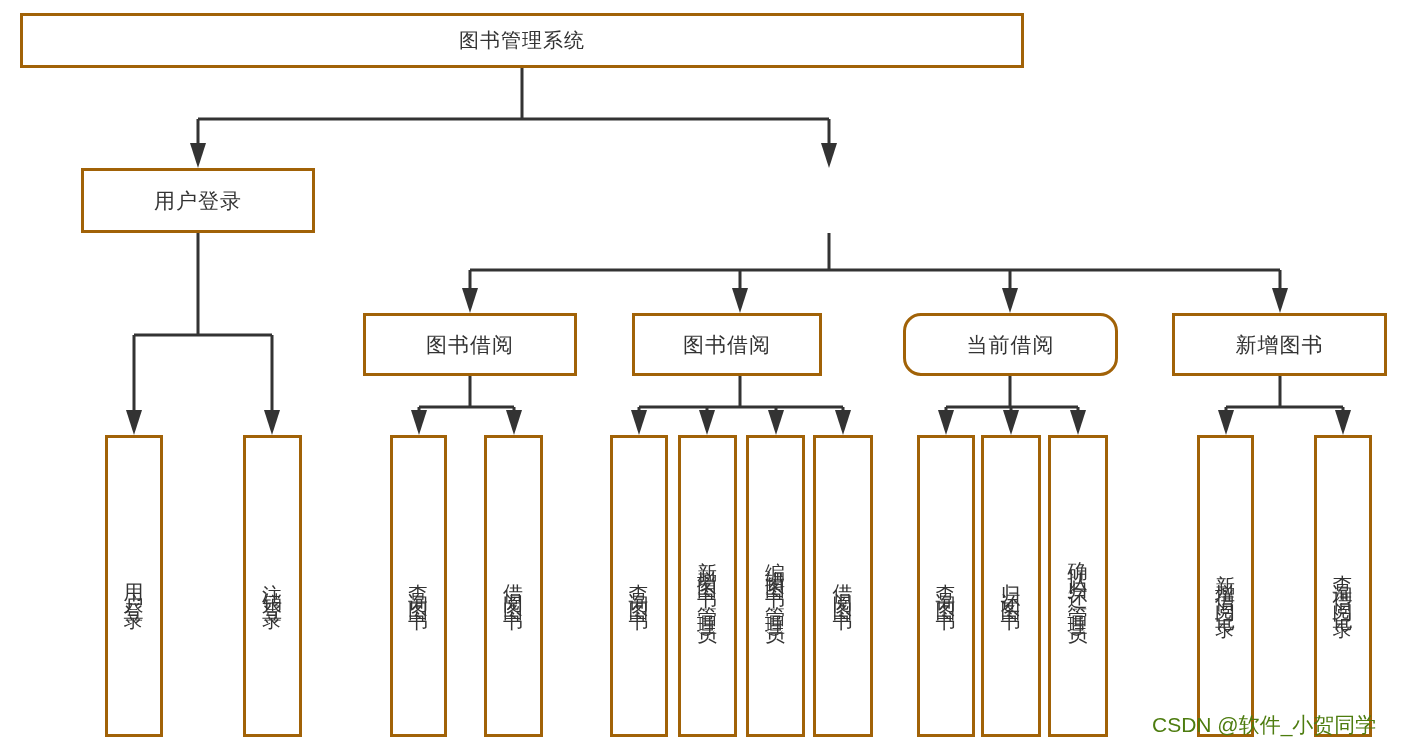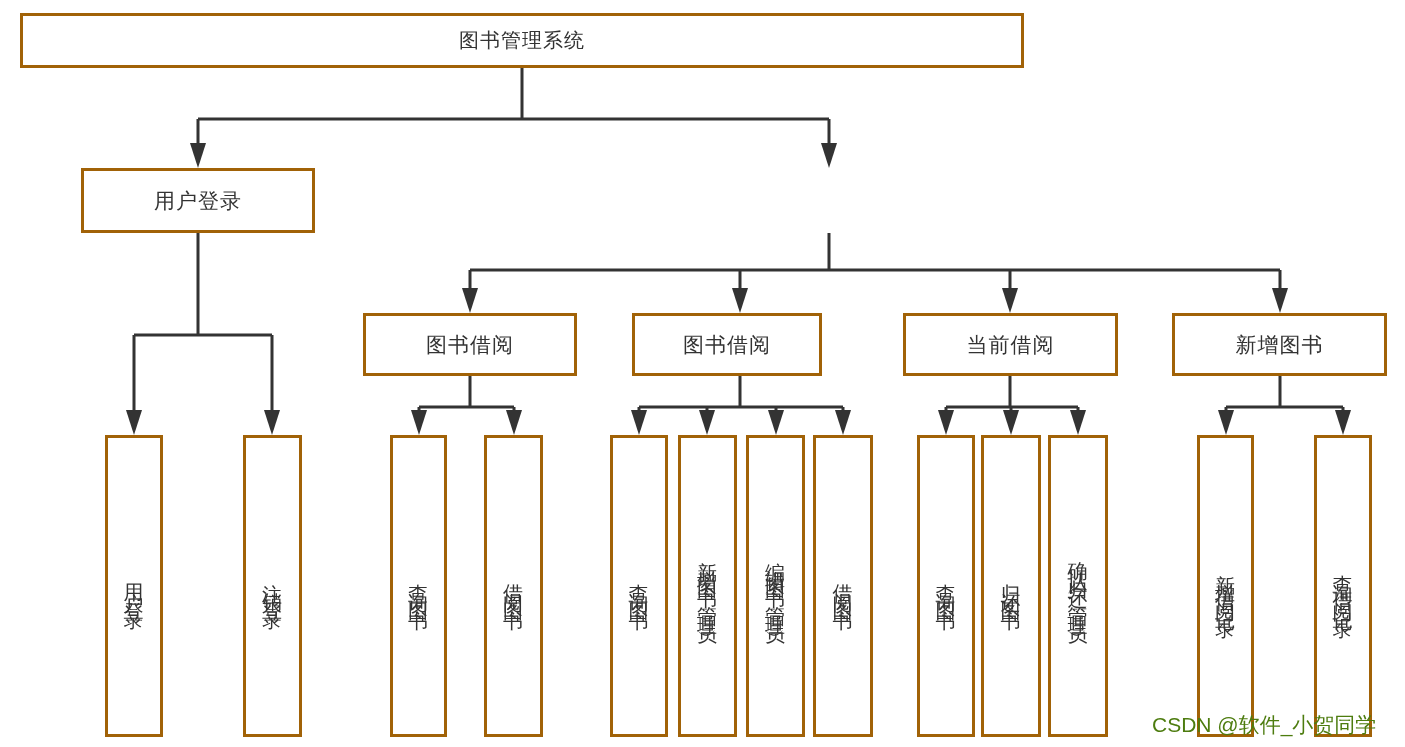--- a/index.html
+++ b/index.html
@@ -14,21 +14,21 @@
   .h{font-size:21px;letter-spacing:1px;}
   .v{writing-mode:vertical-rl;font-size:20px;letter-spacing:9px;line-height:1;}
   
   #root{left:20px;top:13px;width:1004px;height:55px;font-size:20px;}
   
   #l2u{left:81px;top:168px;width:234px;height:65px;}
   #l2b{left:712px;top:168px;width:235px;height:65px;}
   
   #l31{left:363px;top:313px;width:214px;height:63px;}
   #l32{left:632px;top:313px;width:190px;height:63px;}
-  #l33{left:903px;top:313px;width:215px;height:63px;}
+  #l33{left:903px;top:313px;width:215px;height:63px;border-radius:18px;}
   #l34{left:1172px;top:313px;width:215px;height:63px;}
   
   .leaf{top:435px;height:302px;}
   #t1{left:105px;width:58px;}
   #t2{left:243px;width:59px;}
   #t3{left:390px;width:57px;}
   #t4{left:484px;width:59px;}
   #t5{left:610px;width:58px;}
   #t6{left:678px;width:59px;}
   #t7{left:746px;width:59px;}

